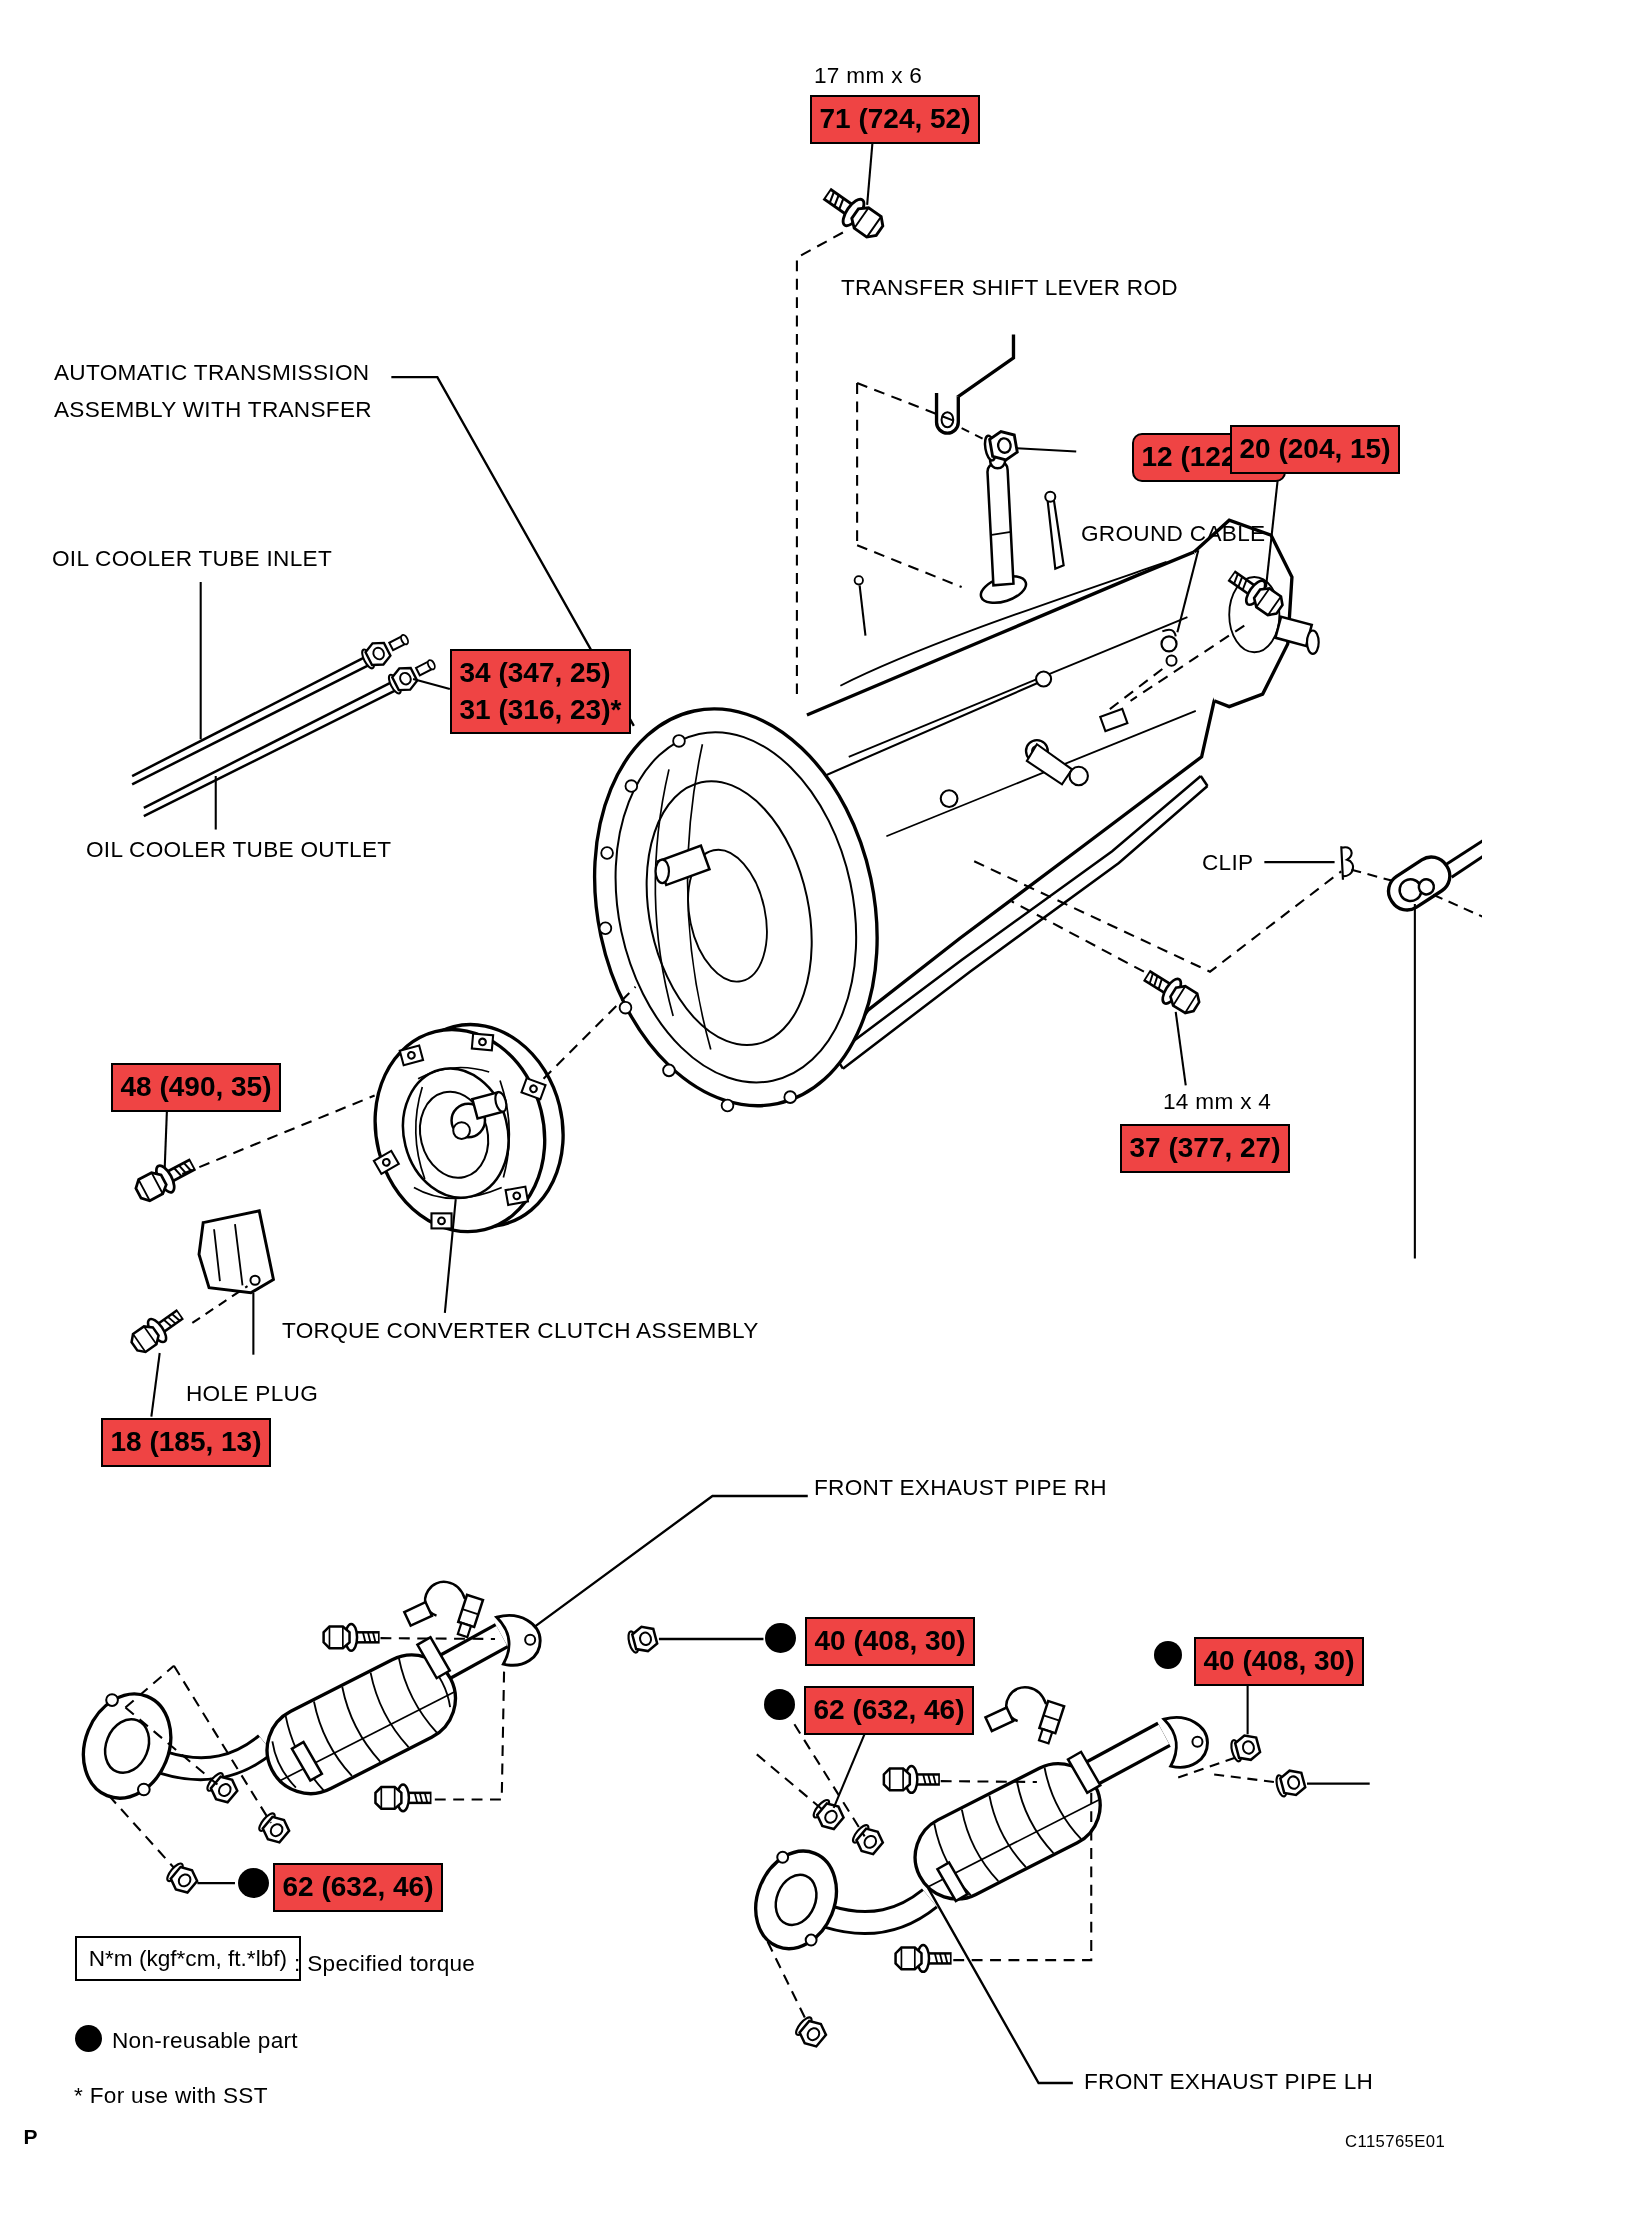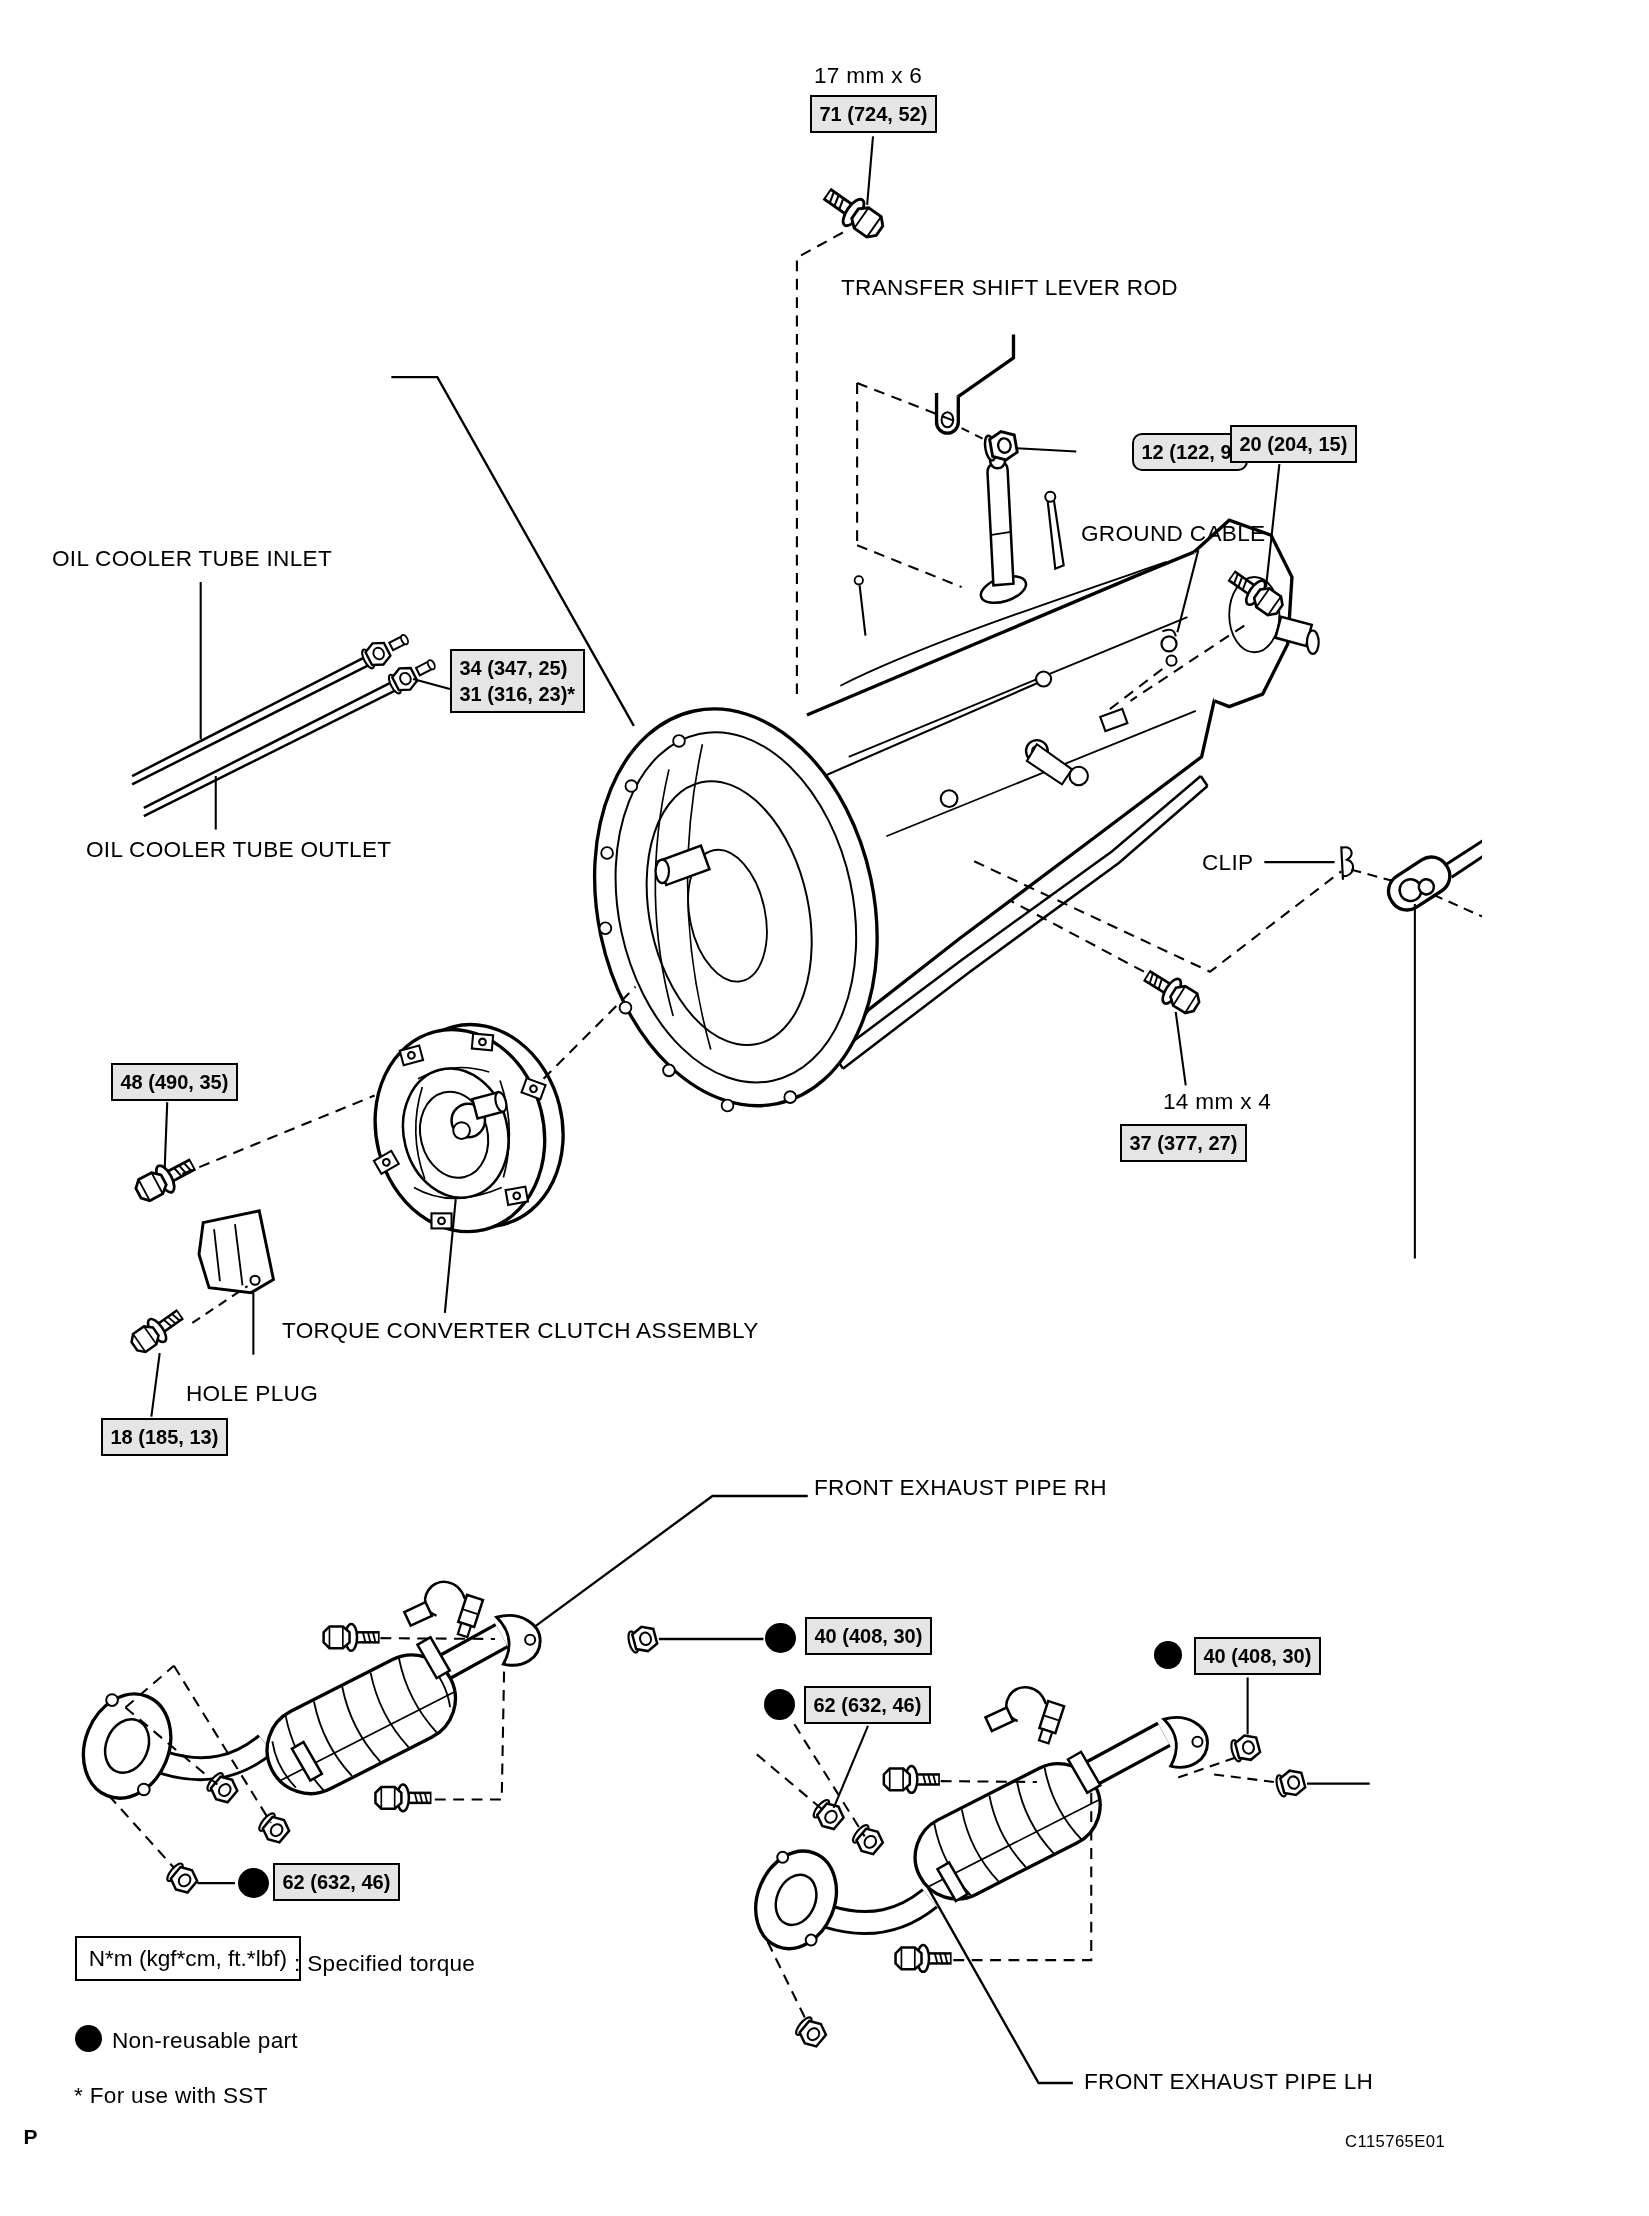--- a/index.html
+++ b/index.html
@@ -1,21 +1,21 @@
 <!DOCTYPE html>
 <html style="font-size:13.4px"><head>
 <meta charset="utf-8">
 <style>
   html,body{margin:0;padding:0;background:#fff;}
   .canvas{position:relative;width:1482px;height:2216px;background:#ffffff;overflow:hidden;
           font-family:"Liberation Sans",sans-serif;color:#000;}
   .art{position:absolute;left:0;top:0;}
   .lbl{position:absolute;font-size:22.6px;letter-spacing:0.3px;white-space:nowrap;line-height:1.3;}
   .lbl2{line-height:1.62;}
-  .tbox{position:absolute;border:2.9px solid #000;background:#e5e5e5;font-size:20px;font-weight:bold;
+  .tbox{position:absolute;border:2.9px solid #000;background:#ef4444;font-size:28px;font-weight:bold;
         padding:4.2px 7.5px;white-space:nowrap;line-height:1.3;}
   .lgbox{position:absolute;border:2.5px solid #000;background:#fff;font-size:22.6px;
          padding:7.5px 11.7px;white-space:nowrap;}
   .dot{position:absolute;background:#000;border-radius:50%;}
   .small{font-size:16.7px;letter-spacing:0.4px;}
   .pmark{font-size:21px;font-weight:bold;}
 </style>
 </head>
 <body>
 
@@ -329,20 +329,24 @@
     <line x1="1563" y1="2133" x2="1638" y2="2133" stroke-width="2.8"></line>
     <polyline points="1110,2258 1242,2491 1283,2491" stroke-width="2.8"></polyline>
   </g>
 </svg>
 
 <div class="lbl" style="left:814px;top:61px;">17 mm x 6</div>
 <div class="tbox" style="left:810px;top:95px;">71 (724, 52)</div>
 
 <div class="lbl" style="left:841px;top:273px;">TRANSFER SHIFT LEVER ROD</div>
 
+<div class="lbl lbl2" style="left:54px;top:355px;">
+  <div>AUTOMATIC TRANSMISSION</div>
+  <div>ASSEMBLY WITH TRANSFER</div>
+</div>
 
 <div class="lbl" style="left:52px;top:544px;">OIL COOLER TUBE INLET</div>
 
 <div class="tbox" style="left:1132px;top:433px;border-radius:10px;">12 (122, 9)</div>
 <div class="tbox" style="left:1230px;top:425px;">20 (204, 15)</div>
 
 <div class="lbl" style="left:1081px;top:519px;">GROUND CABLE</div>
 
 <div class="tbox" style="left:450px;top:649px;">
   <div>34 (347, 25)</div>

